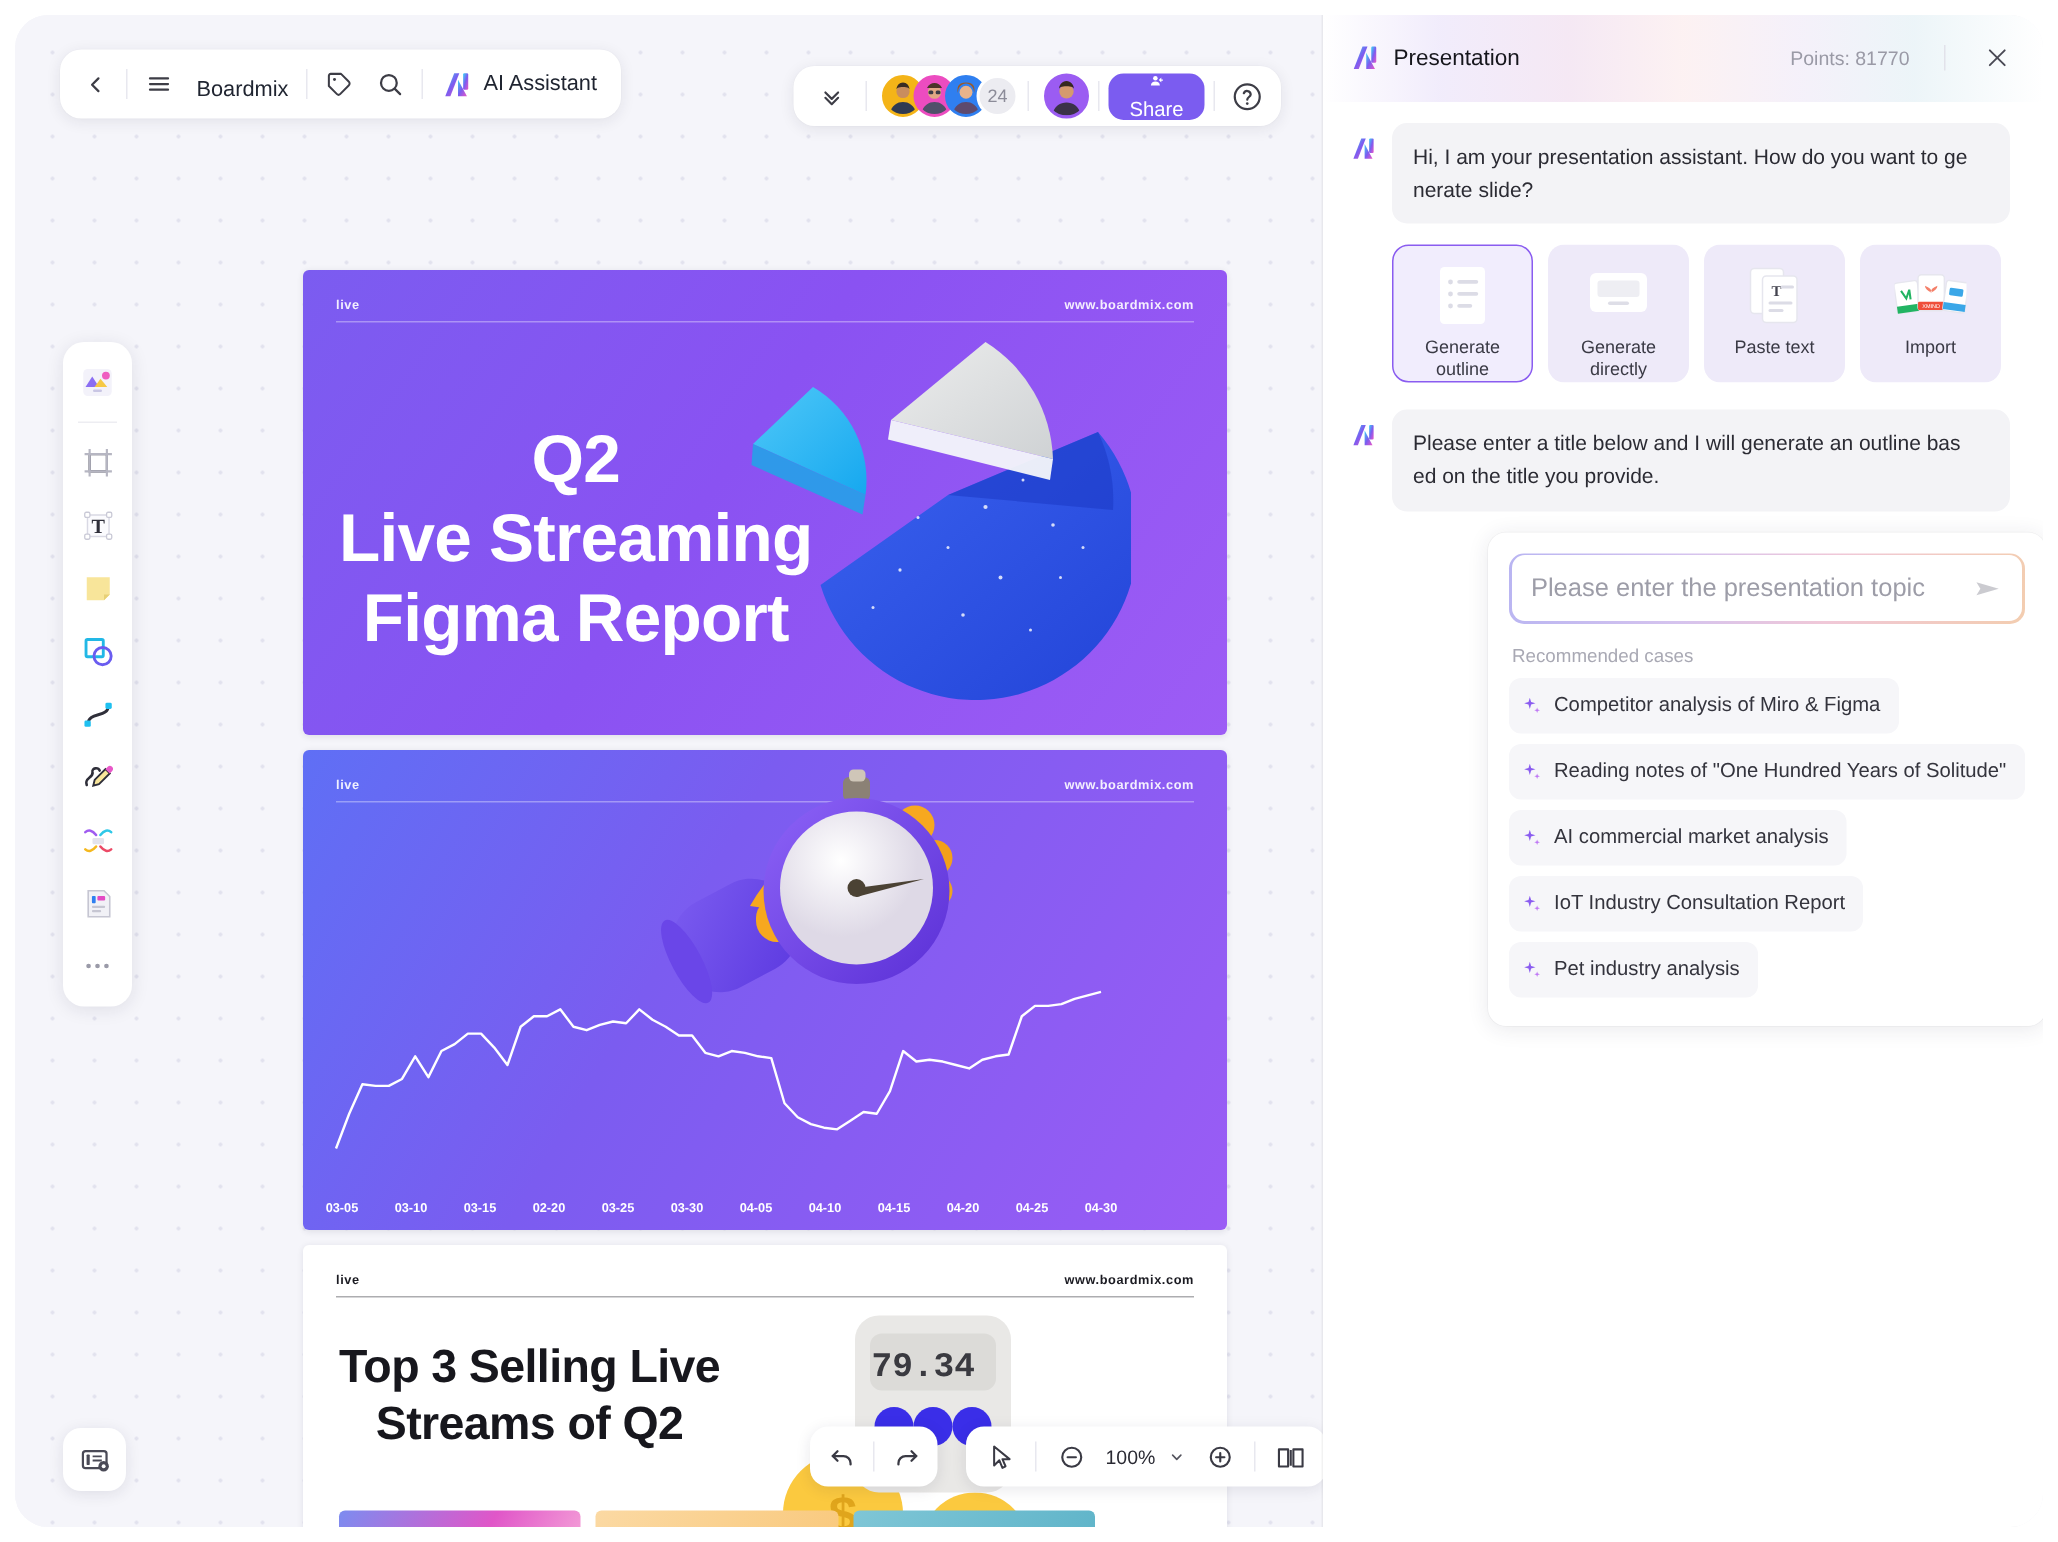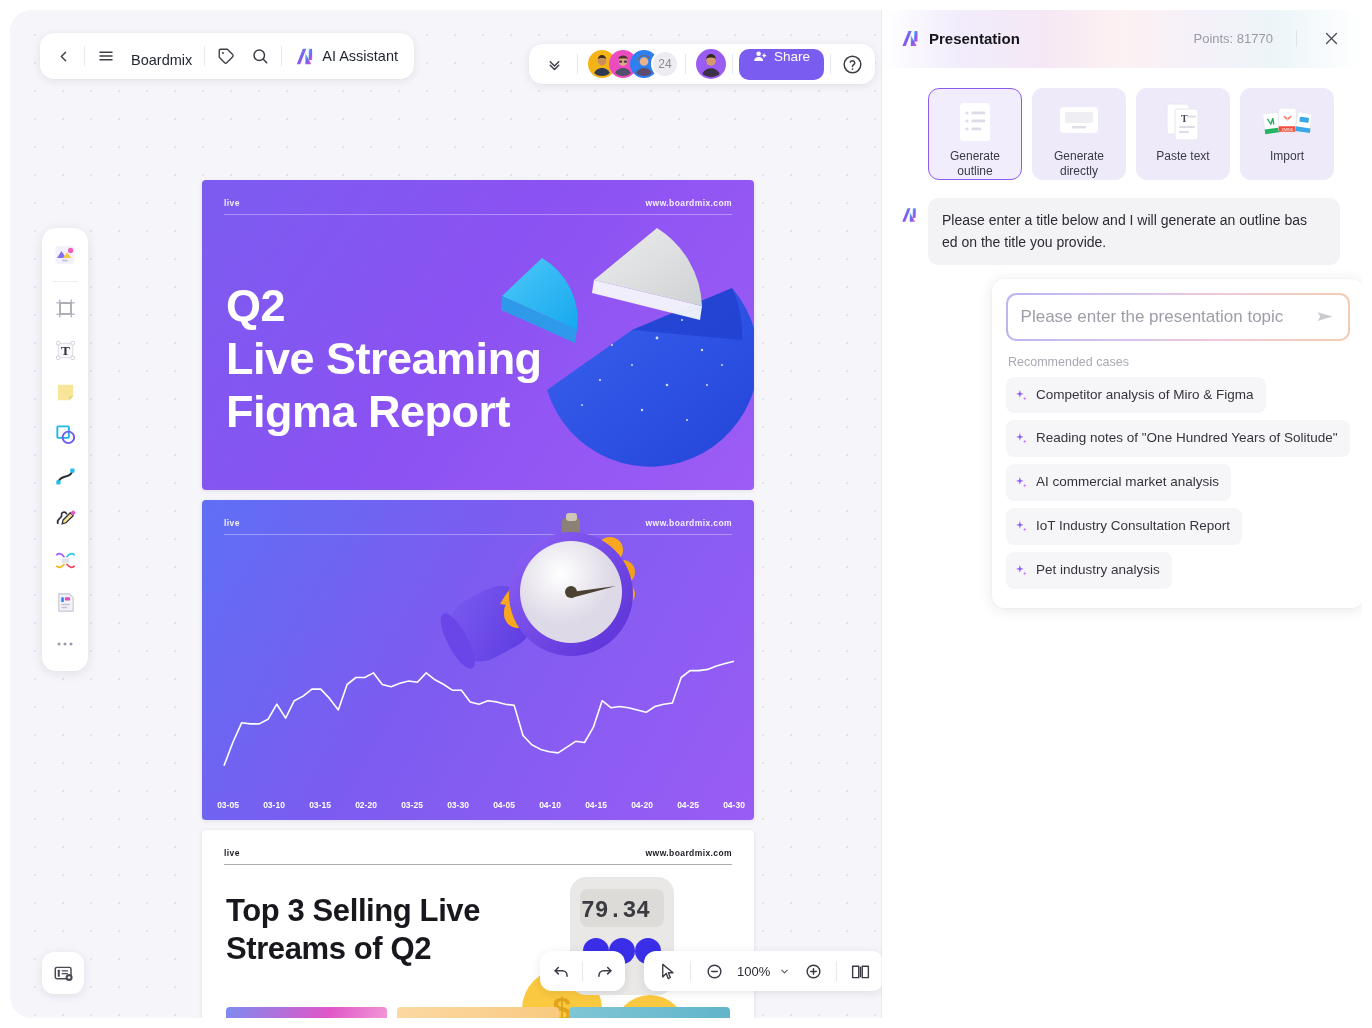--- a/index.html
+++ b/index.html
@@ -67,24 +67,25 @@
     overflow: hidden;
   }
   .avatar:first-child { margin-left: 0; }
   .count-badge {
     width: 28px; height: 28px; border-radius: 50%;
     background: #ececf1; color: #8c8c99; font-size: 12px;
     display: flex; align-items: center; justify-content: center;
     margin-left: -7px; border: 2.5px solid #fff; z-index: 0;
   }
   .share-btn {
-    display: flex; gap: 6px;
+    display: flex; align-items: center; gap: 6px;
     background: #7b5cf0; color: #fff; font-size: 13.5px; font-weight: 500;
     border-radius: 10px; height: 31px; padding: 0 14px; cursor: pointer;
     border: none;
+    flex-direction: column;
   }
   .help-btn { width: 30px; height: 30px; display:flex; align-items:center; justify-content:center; cursor:pointer; }
 
   
   #tools {
     position: absolute; left: 32px; top: 218px;
     width: 46px; padding: 7px 0;
     background: #fff; border-radius: 14px;
     box-shadow: 0 2px 12px rgba(30,30,60,.10);
     display: flex; flex-direction: column; align-items: center; gap: 2px;
@@ -115,23 +116,24 @@
     position: absolute; left: 634px; bottom: 27px; height: 40px;
     padding: 0 6px; border-radius: 12px; background:#fff;
     box-shadow: 0 2px 10px rgba(30,30,60,.10);
     display: flex; align-items: center; gap: 2px;
   }
   .zlevel { font-size: 13px; color:#2a2a33; padding: 0 3px 0 4px; }
   .zchev { cursor: pointer; padding: 0 4px; display:flex; align-items:center;}
 
   
   .slide {
-    position: absolute; left: 192px; width: 552px;
+    position: absolute; left: 192px; width: 616px;
     border-radius: 4px; overflow: hidden;
     box-shadow: 0 1px 4px rgba(40,40,70,.10);
+    text-align: center;
   }
   #slide1 { top: 170px; height: 310px; background: linear-gradient(125deg,#7b5cf0 0%,#8a52f2 45%,#9d5cf5 100%); }
   #slide2 { top: 490px; height: 320px; background: linear-gradient(120deg,#5f6ff5 0%,#7b5cf0 40%,#9a5cf5 100%); }
   #slide3 { top: 820px; height: 205px; background: #ffffff; }
   .slide-head {
     position: absolute; left: 22px; right: 22px; top: 18px;
     display: flex; justify-content: space-between; align-items: flex-end;
     padding-bottom: 6px; border-bottom: 1px solid rgba(255,255,255,.35);
     font-size: 8.5px; letter-spacing: .4px;
   }
@@ -162,21 +164,21 @@
   }
   #ai-panel-grad {
     position:absolute; left:0; right:0; top:0; height: 58px;
     background: linear-gradient(90deg,#ffffff 0%, #efe9fb 16%, #f3e4f2 34%, #fceff0 50%, #f3eef9 66%, #e9f3f7 82%, #ffffff 100%);
     opacity: .85;
   }
   #ai-header {
     position: relative; height: 56px; flex: none;
     display:flex; align-items:center; padding: 0 20px 0 18px; gap: 9px;
   }
-  .ai-title { font-size: 15px; font-weight: 700; color:#16161c; }
+  .ai-title { font-size: 15px; font-weight: 400; color:#16161c; }
   .points { margin-left:auto; font-size: 13px; color:#9a9aa6; }
   .hdr-div { width:1px; height:17px; background:#e2e2ea; margin: 0 14px; }
   .close-x { cursor:pointer; width:22px; height:22px; display:flex;align-items:center;justify-content:center;}
 
   #ai-body { flex: 1; overflow: hidden; padding: 16px 20px 0 18px; }
 
   .msg-row { display:flex; gap: 10px; margin-bottom: 14px; align-items:flex-start; }
   .msg-logo { flex:none; width: 18px; height:18px; margin-top: 8px; }
   .bubble {
     background:#f3f3f6; border-radius: 10px; padding: 12px 14px;
@@ -661,20 +663,35 @@
       <div class="close-x">
         <svg width="17" height="17" viewBox="0 0 24 24" fill="none" stroke="#4a4a55" stroke-width="1.8" stroke-linecap="round">
             <line x1="5" y1="5" x2="19" y2="19"></line>
             <line x1="19" y1="5" x2="5" y2="19"></line>
           </svg>
       </div>
     </div>
 
     <div id="ai-body">
 
+      <div class="msg-row">
+        <svg class="msg-logo" viewBox="0 0 24 20">
+          <defs>
+              <linearGradient id="aiG3" x1="0" y1="0" x2="1" y2="1">
+                <stop offset="0" stop-color="#3ad6f5"></stop>
+                <stop offset=".5" stop-color="#7b5cf0"></stop>
+                <stop offset="1" stop-color="#e858c8"></stop>
+              </linearGradient>
+            </defs>
+          <path d="M3 19 L10 1 L14 1 L7 19 Z" fill="url(#aiG3)"></path>
+          <path d="M13 19 L13 6 L20 19 Z" fill="url(#aiG3)"></path>
+          <rect x="17" y="1" width="4" height="13" rx="1" fill="url(#aiG3)"></rect>
+        </svg>
+        <div class="bubble">Hi, I am your presentation assistant. How do you want to ge nerate slide?</div>
+      </div>
 
       <div class="opt-row">
         <div class="opt-card active">
           <div class="opt-thumb">
             <svg width="34" height="40" viewBox="0 0 34 40">
               <rect x="2" y="1" width="30" height="38" rx="3" fill="#fff"></rect>
               <g fill="#dcdce6">
                   <circle cx="9" cy="11" r="1.6"></circle>
                   <circle cx="9" cy="19" r="1.6"></circle>
                   <circle cx="9" cy="27" r="1.6"></circle>

